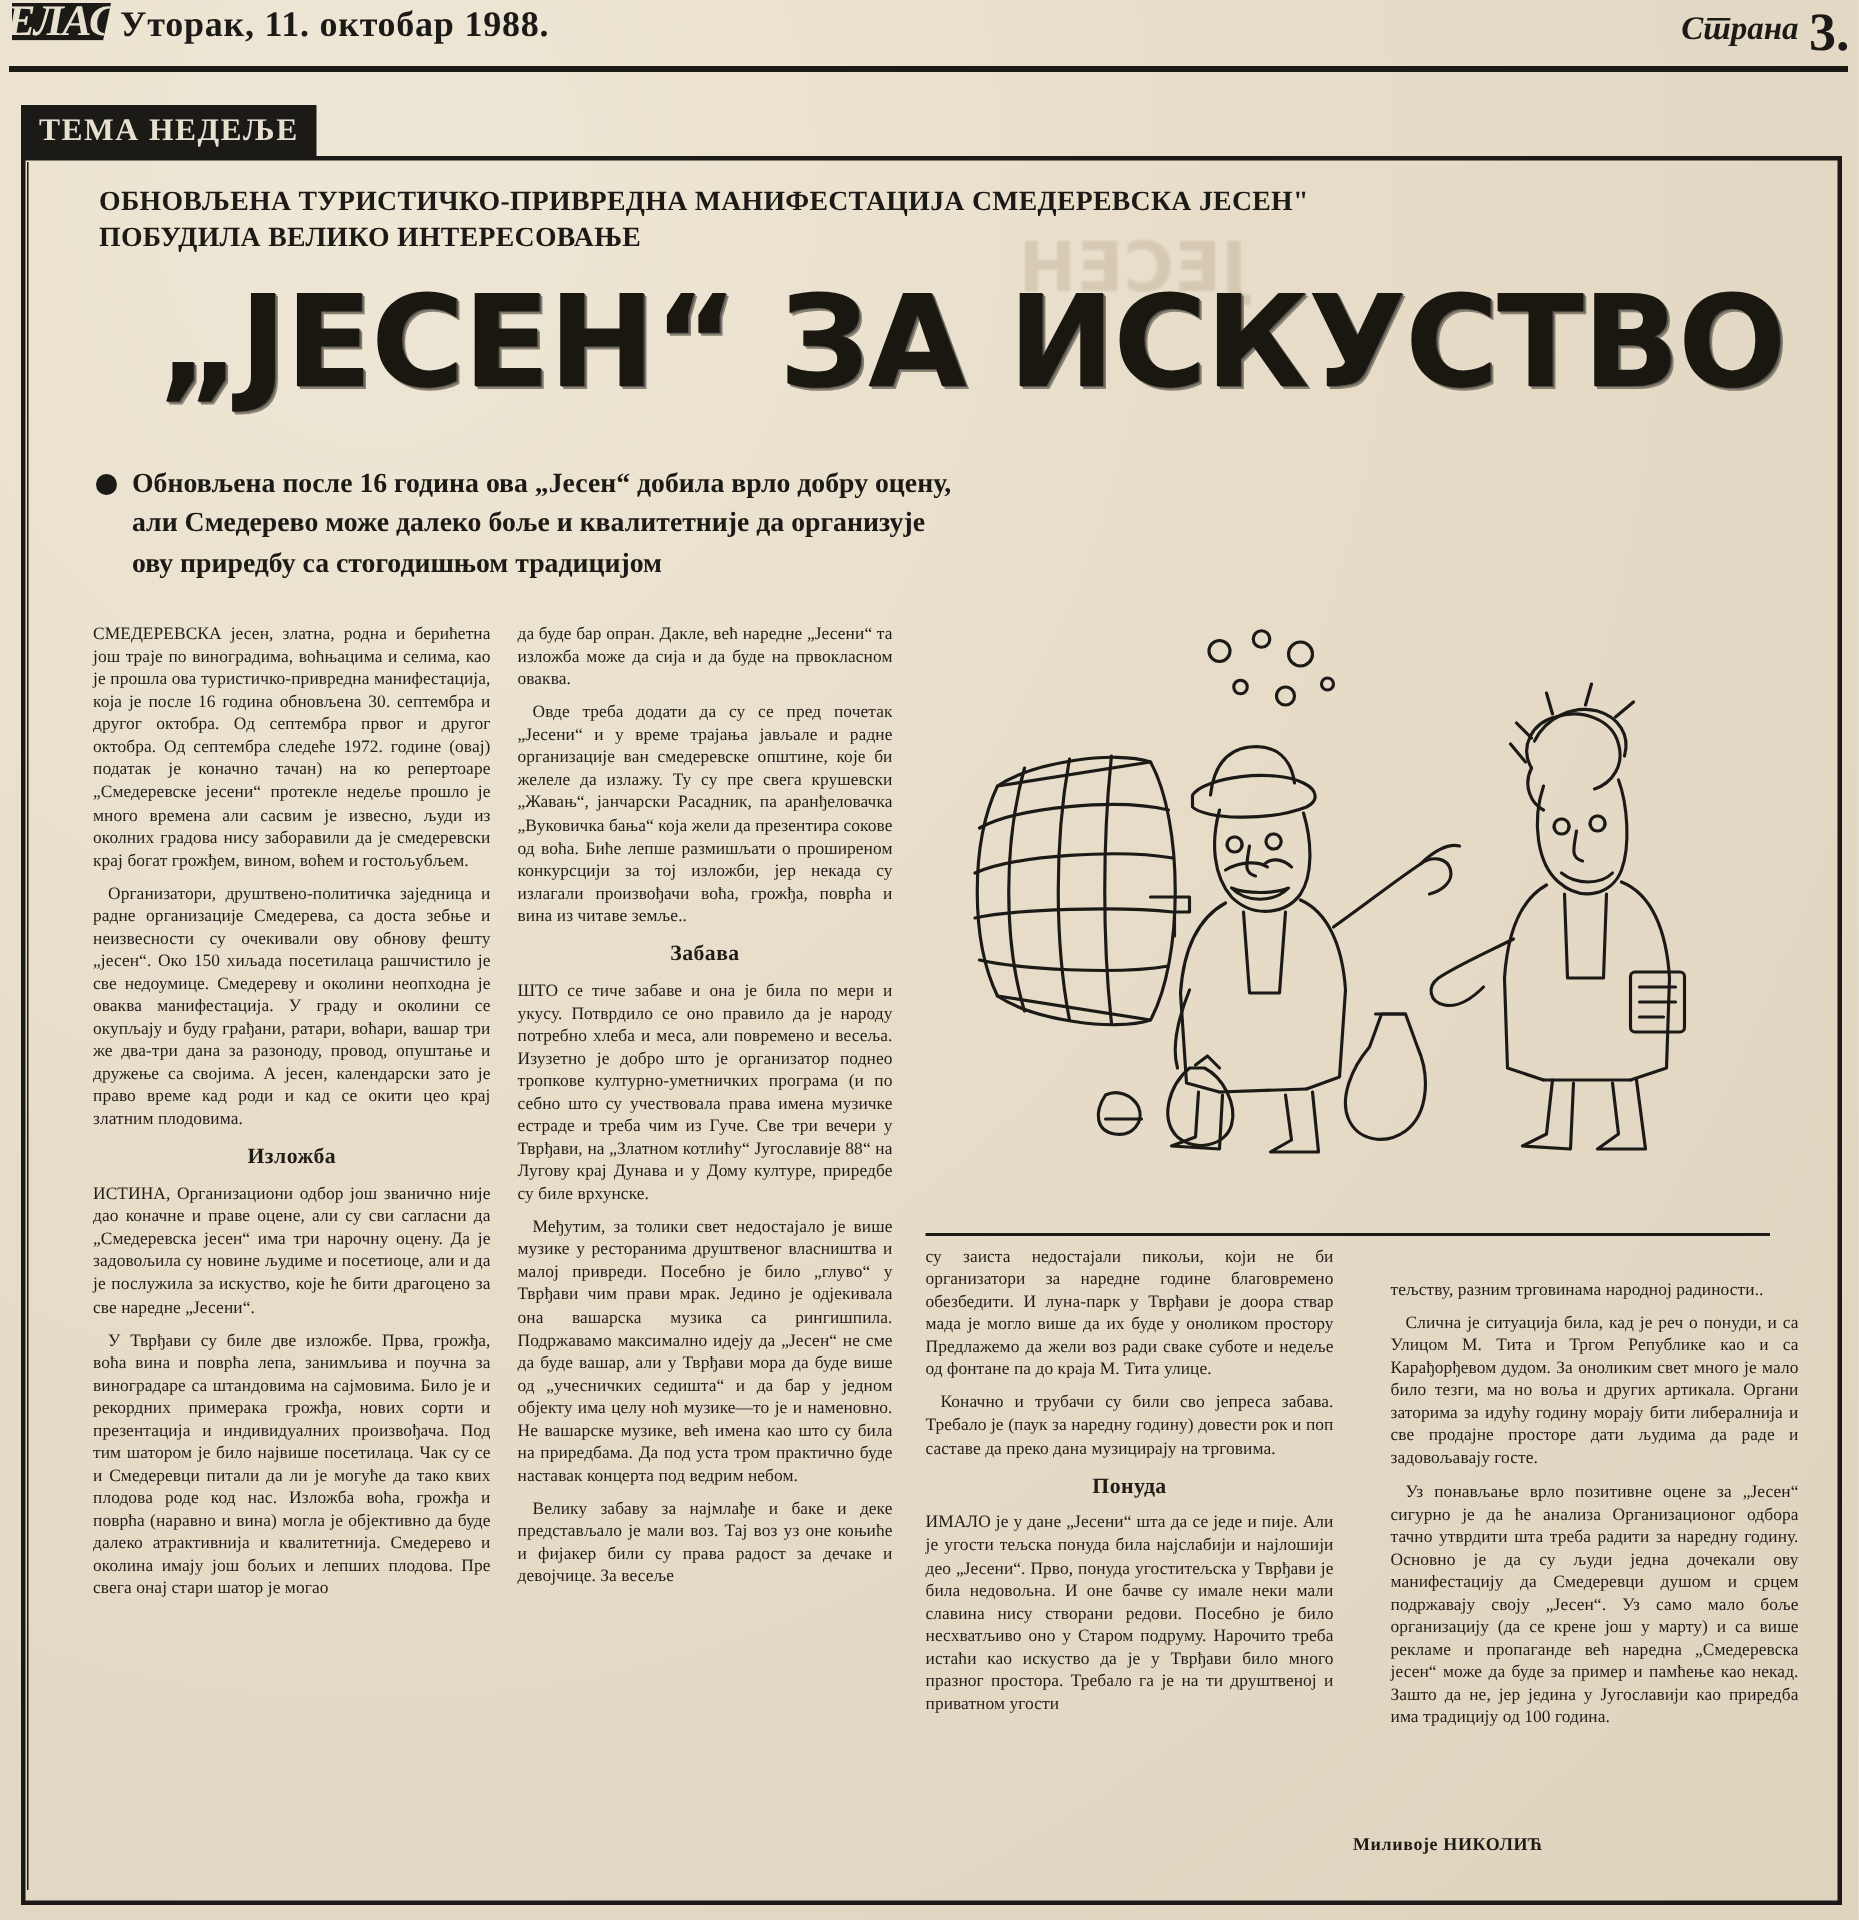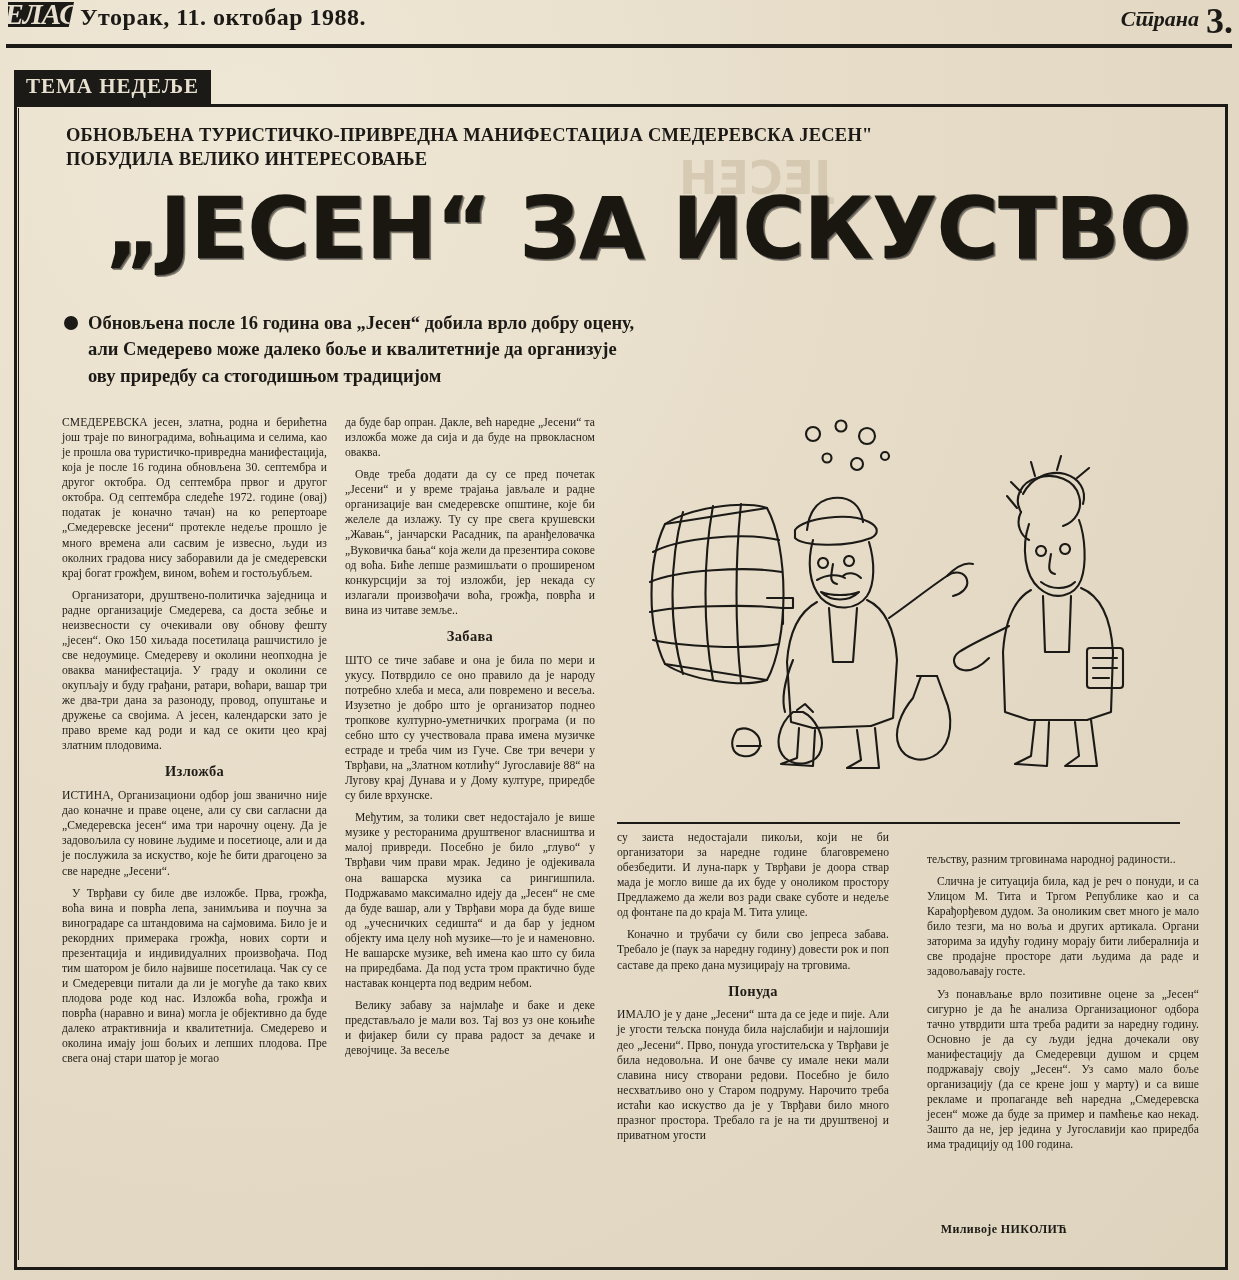--- a/index.html
+++ b/index.html
@@ -126,22 +126,22 @@
     position:absolute;left:617px;top:412px;width:563px;height:370px;
   }
   .caption{
     position:absolute;left:617px;top:795px;width:563px;
     font-size:12.4px;font-weight:bold;line-height:1.35;
   }
   .cap-rule{
     position:absolute;left:617px;top:822px;width:563px;height:2px;background:#1b1a17;
   }
   .byline{
-    position:absolute;left:868px;top:1222px;width:272px;
-    text-align:center;font-size:12px;font-weight:bold;letter-spacing:.4px;
+    position:absolute;left:902px;top:1222px;width:272px;
+    text-align:left;font-size:12px;font-weight:bold;letter-spacing:.4px;
   }
   
   .ghost{
     position:absolute;right:40px;top:150px;width:520px;height:260px;
     color:#c9b9a0;opacity:.55;
     font-family:"DejaVu Sans",sans-serif;font-weight:bold;font-size:46px;
     line-height:1.25;text-align:right;
     transform:scaleX(-1);
     pointer-events:none;
     filter:blur(.6px);

